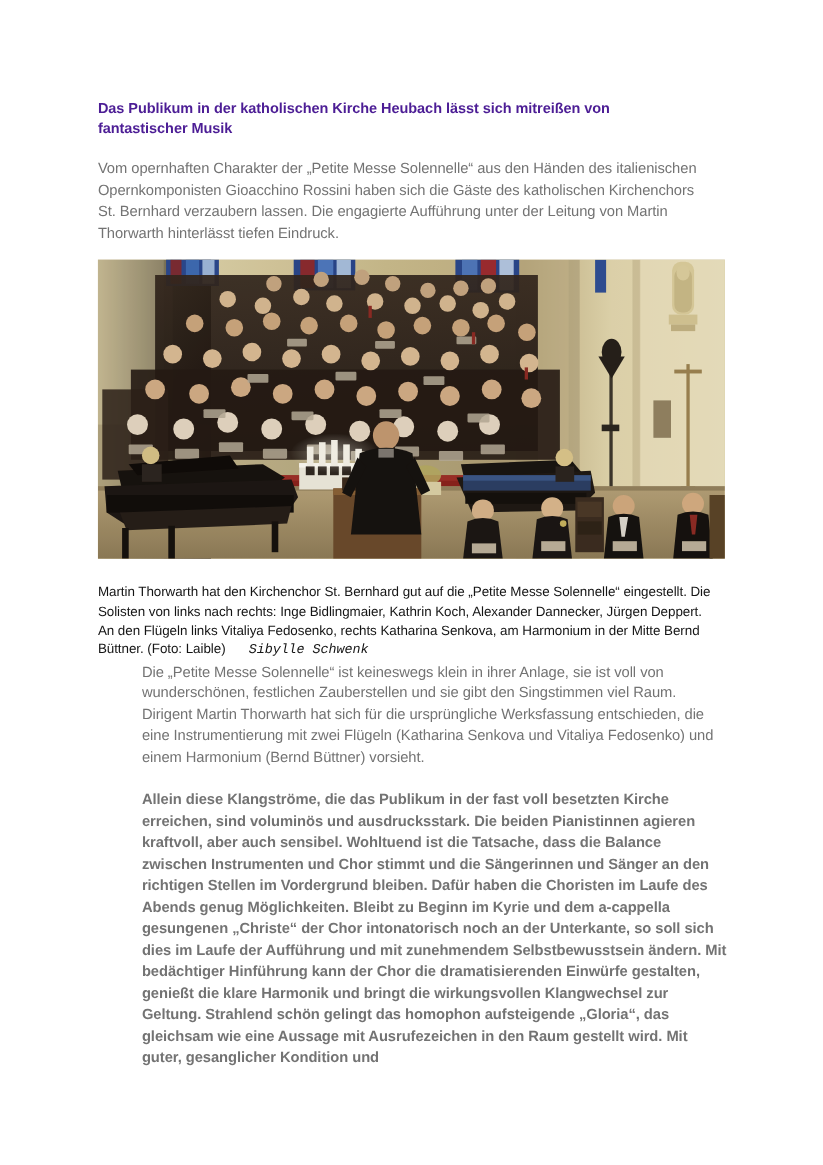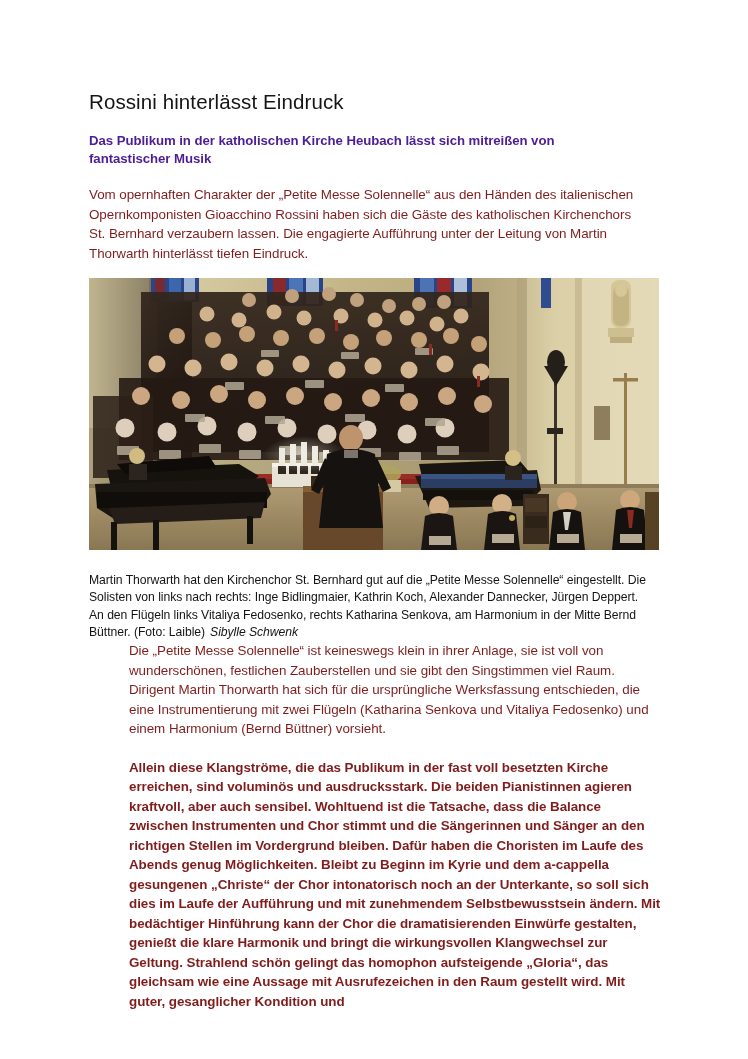--- a/index.html
+++ b/index.html
@@ -54,21 +54,21 @@
     color: #4c1d95;
   }
 
   
   .para {
     font-size: 13.4px;
     font-weight: 400;
     line-height: 1.455;
     letter-spacing: -0.05px;
     margin: 0 0 15px 0;
-    color: #7f1d1d;
+    color: #737373;
     max-width: 555px;
   }
   .para.lead { max-width: 548px; }
   .para.tight { margin-bottom: 0; font-weight: bold; }
   .para.gap-big { margin-bottom: 19px; }
 
   
   .figure {
     margin: 13px 0 0 0;
     width: 570px;
@@ -87,35 +87,35 @@
     margin: 22px 0 0 0;
     font-size: 12.2px;
     line-height: 1.42;
     letter-spacing: -0.05px;
     color: #141414;
     max-width: 566px;
   }
   .caption .byline {
     font-style: italic;
     font-weight: 400;
-    padding-left: 5px;
+    padding-left: 21px;
     white-space: nowrap;
+    font-family: Liberation Mono, monospace;
   }
 
   .after-figure { margin-top: 26px; margin-left: 40px; }
 
   .body-block { margin-top: 0; }
 </style>
 </head>
 <body>
 
 <div class="page">
   <div class="content">
 
-    <h1 class="headline">Rossini hinterlässt Eindruck</h1>
 
     <h2 class="subhead">Das Publikum in der katholischen Kirche Heubach lässt sich mitreißen von fantastischer Musik</h2>
 
     <p class="para lead">Vom opernhaften Charakter der „Petite Messe Solennelle“ aus den Händen des italienischen Opernkomponisten Gioacchino Rossini haben sich die Gäste des katholischen Kirchenchors St. Bernhard verzaubern lassen. Die engagierte Aufführung unter der Leitung von Martin Thorwarth hinterlässt tiefen Eindruck.</p>
 
     <figure class="figure">
 
       <div class="photo">
         <svg viewBox="0 0 570 272" preserveAspectRatio="none">
           <defs>

